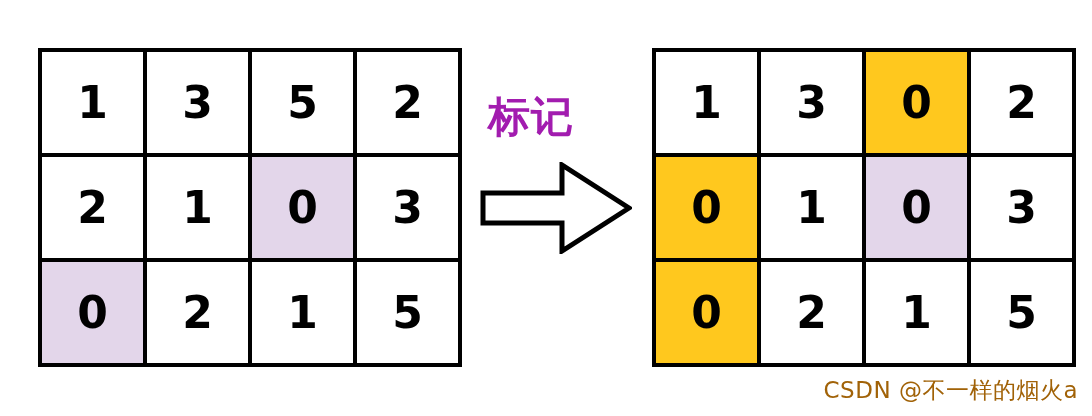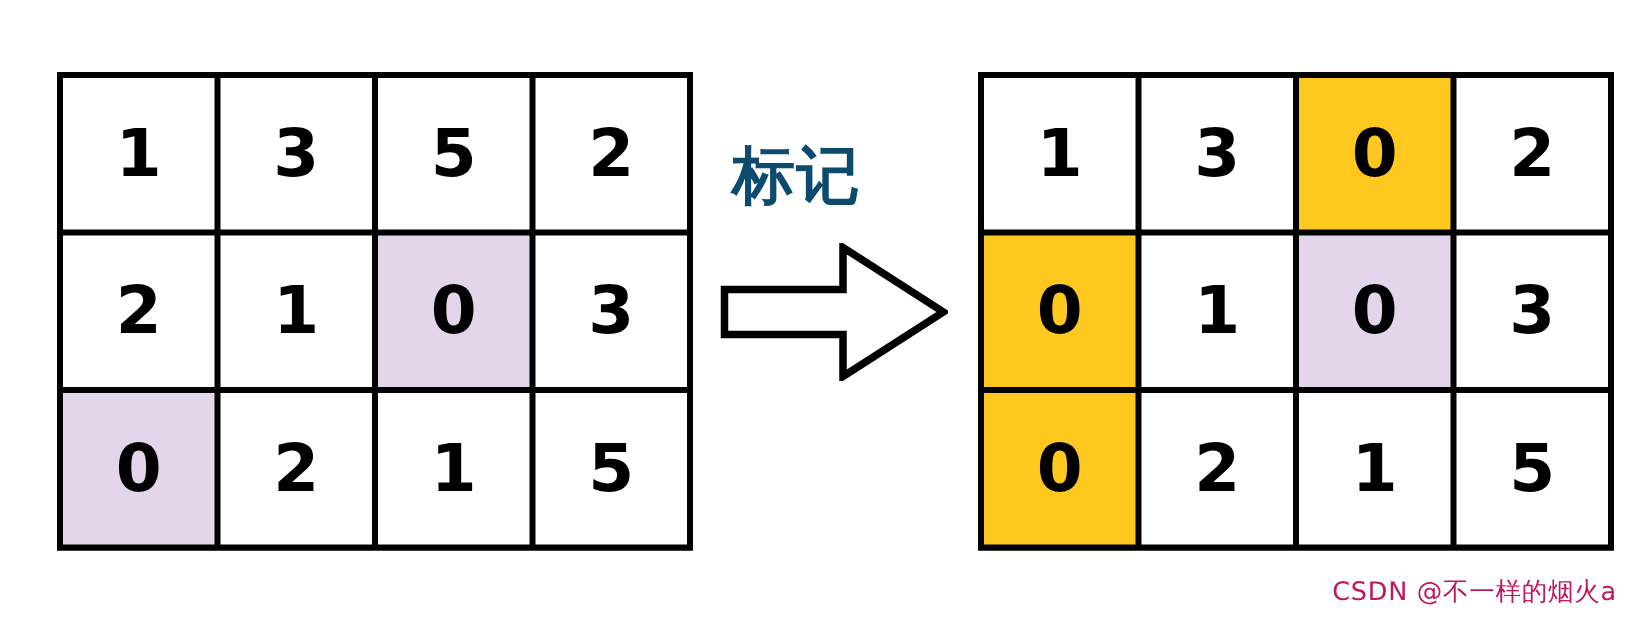--- a/index.html
+++ b/index.html
@@ -57,41 +57,41 @@
     top: 96px;
     width: 170px;
     height: 165px;
   }
   .transition-label {
     position: absolute;
     left: 18px;
     top: 0px;
     font-size: 42px;
     font-weight: bold;
-    color: #0c4a6e;
+    color: #a21caf;
     letter-spacing: 1px;
     line-height: 1;
     white-space: nowrap;
   }
   .arrow-wrap {
     position: absolute;
     left: 10px;
     top: 66px;
     width: 152px;
     height: 92px;
   }
   .arrow-wrap svg { display: block; }
 
   
   .watermark {
     position: absolute;
     right: 14px;
     bottom: 10px;
-    font-size: 17px;
-    color: #be185d;
+    font-size: 23px;
+    color: #a16207;
     white-space: nowrap;
     letter-spacing: 0.5px;
   }
 </style>
 </head>
 <body>
 
 <div class="stage">
 
   <div class="matrix" id="matrix-left">

